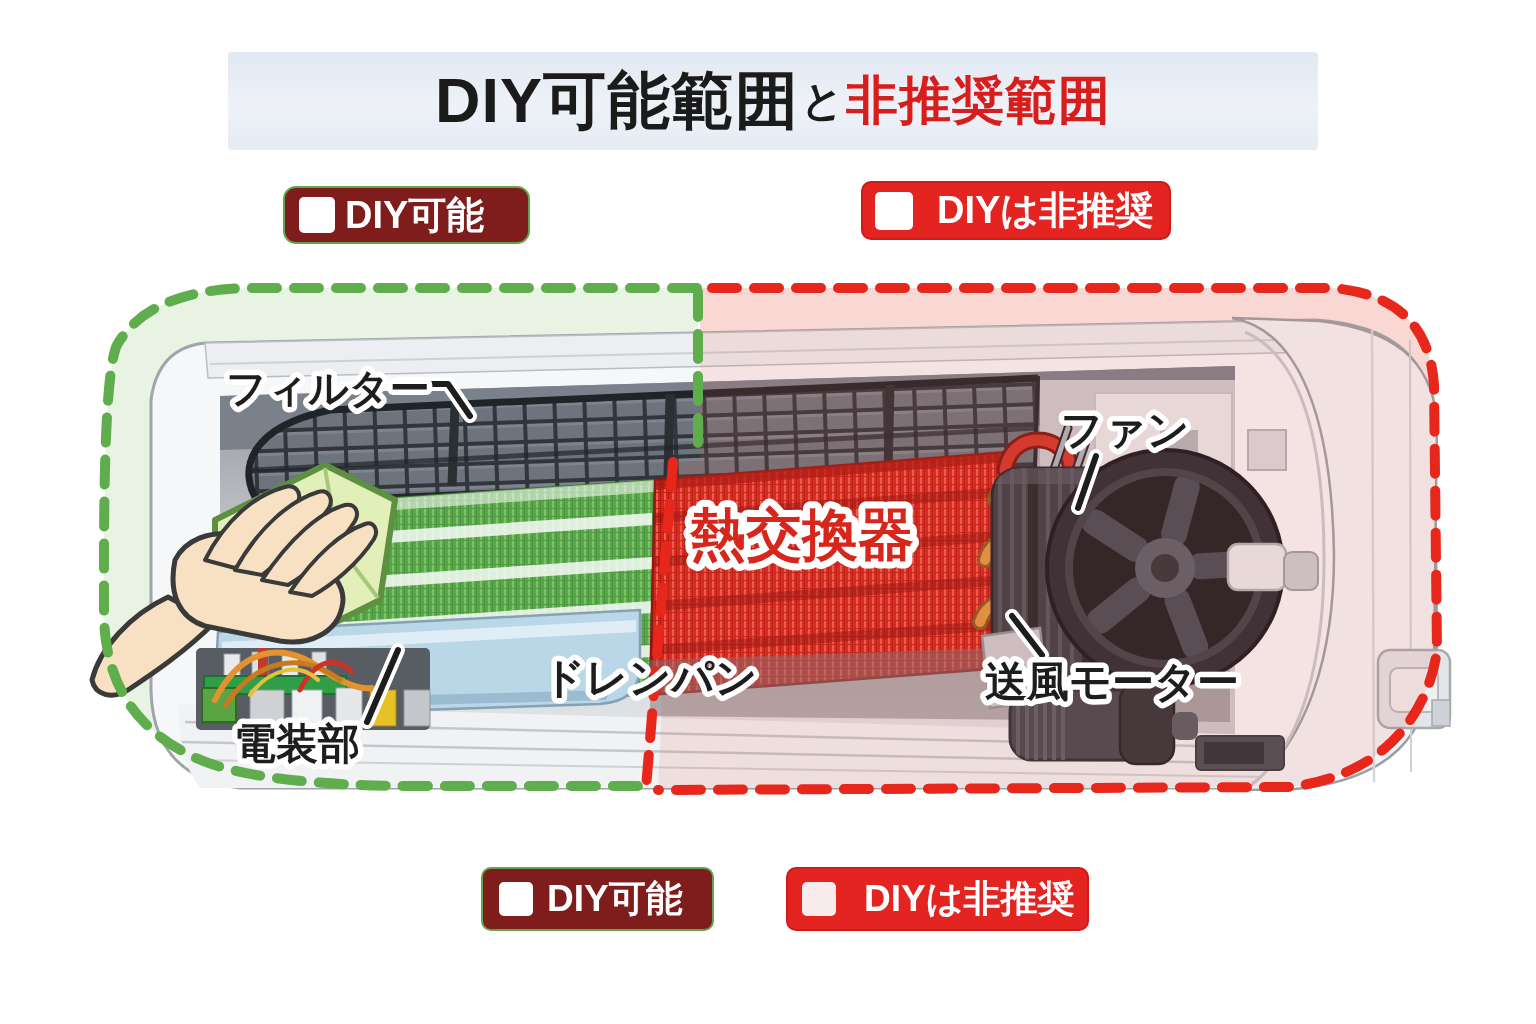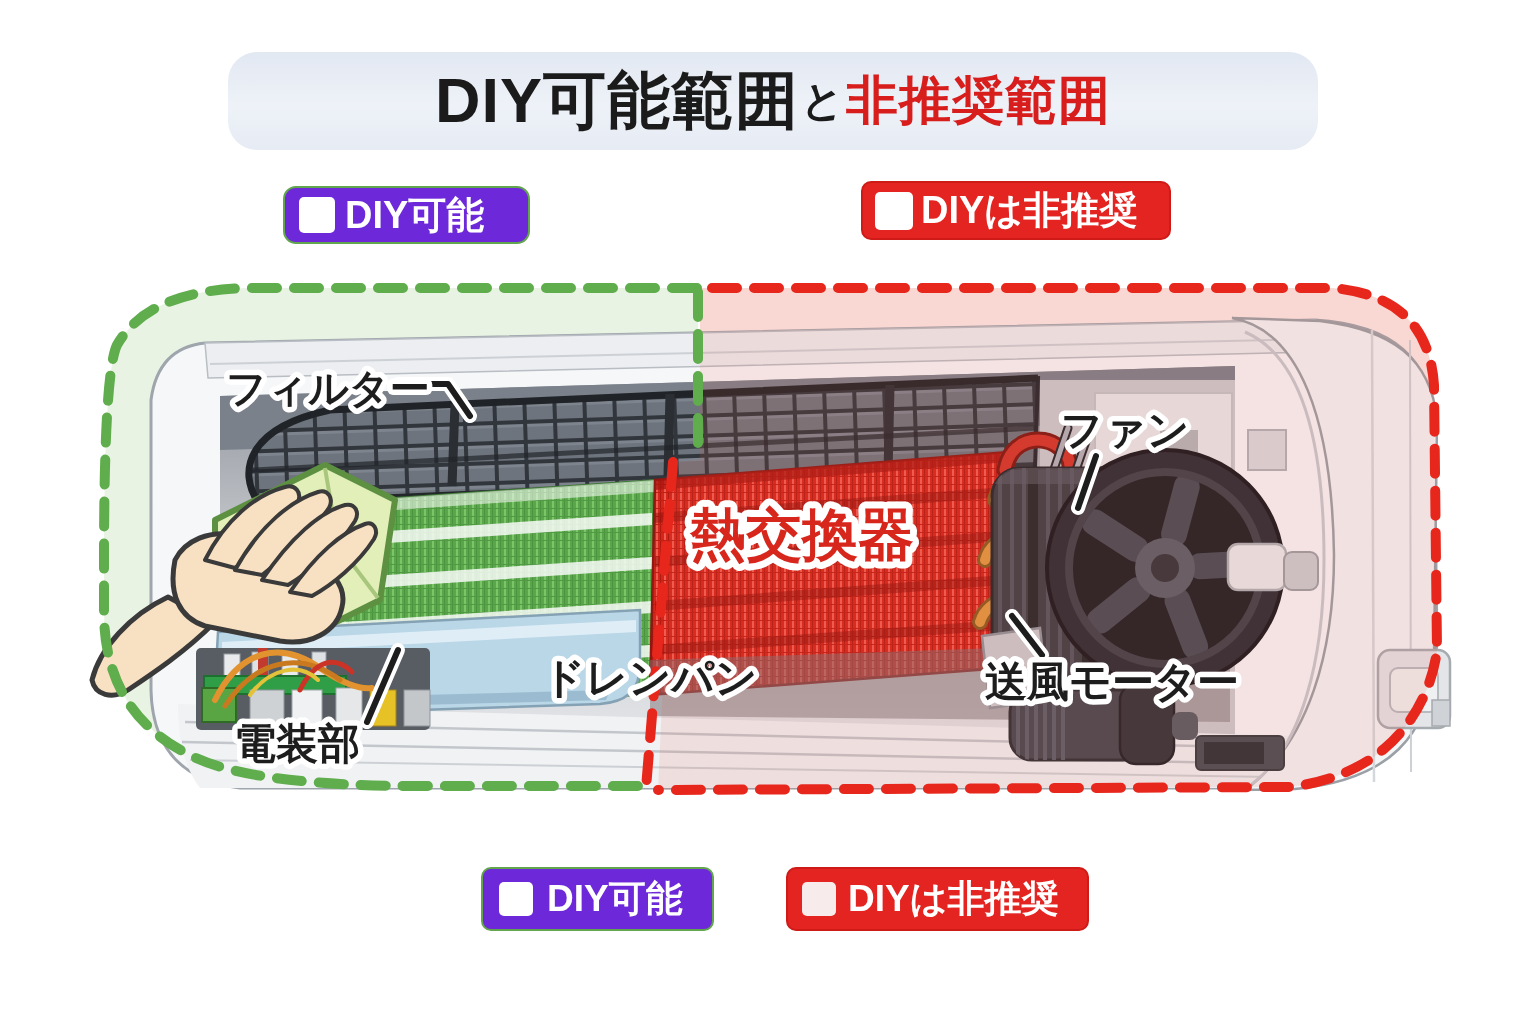--- a/index.html
+++ b/index.html
@@ -3,35 +3,35 @@
 <meta charset="utf-8">
 <style>
   html,body{margin:0;padding:0;}
   body{
     width:1536px;height:1024px;position:relative;overflow:hidden;
     background:#ffffff;
     font-family:"Liberation Sans", sans-serif;
   }
   .title-banner{
     position:absolute;left:228px;top:52px;width:1090px;height:98px;
-    border-radius:29px;
+    border-radius:4px;
     background:linear-gradient(180deg,#e2e8f2 0%,#eef2f8 55%,#e6ebf4 100%);
     display:flex;align-items:center;justify-content:center;white-space:nowrap;
   }
   .title-black{font-size:63px;font-weight:bold;color:#1b1b1b;letter-spacing:1px;}
   .title-conn{font-size:42px;font-weight:bold;color:#1b1b1b;margin:0 2px;}
   .title-red{font-size:52px;font-weight:bold;color:#d81d1d;letter-spacing:1px;}
   .badge{
     position:absolute;display:flex;align-items:center;
     font-weight:bold;color:#ffffff;box-sizing:border-box;
   }
   .badge .sq{flex:0 0 auto;border-radius:5px;}
   .badge .lbl{white-space:nowrap;}
-  .badge-green{background:#6d28d9;border:2px solid #61a54d;}
-  .badge-red{background:#e32420;border:2px solid #cf1b18;}
+  .badge-green{background:#7f1d1d;border:2px solid #61a54d;}
+  .badge-red{background:#e32420;border:2px solid #cf1b18;gap:16px;}
   #legend-top-ok{left:283px;top:186px;width:247px;height:58px;border-radius:13px;font-size:38px;padding:0 14px;}
   #legend-top-ok .sq{width:36px;height:36px;background:#ffffff;margin-right:10px;}
   #legend-top-ng{left:861px;top:181px;width:310px;height:59px;border-radius:10px;font-size:38px;padding:0 12px;}
   #legend-top-ng .sq{width:38px;height:38px;background:#ffffff;margin-right:8px;}
   #legend-bottom-ok{left:481px;top:867px;width:233px;height:64px;border-radius:10px;font-size:37px;padding:0 16px;}
   #legend-bottom-ok .sq{width:34px;height:34px;background:#ffffff;margin-right:14px;}
   #legend-bottom-ng{left:786px;top:867px;width:303px;height:64px;border-radius:10px;font-size:37px;padding:0 14px;}
   #legend-bottom-ng .sq{width:34px;height:34px;background:#f7eceb;margin-right:12px;}
   svg{position:absolute;left:0;top:0;}
   svg text{font-family:"Liberation Sans", sans-serif;font-weight:bold;}

